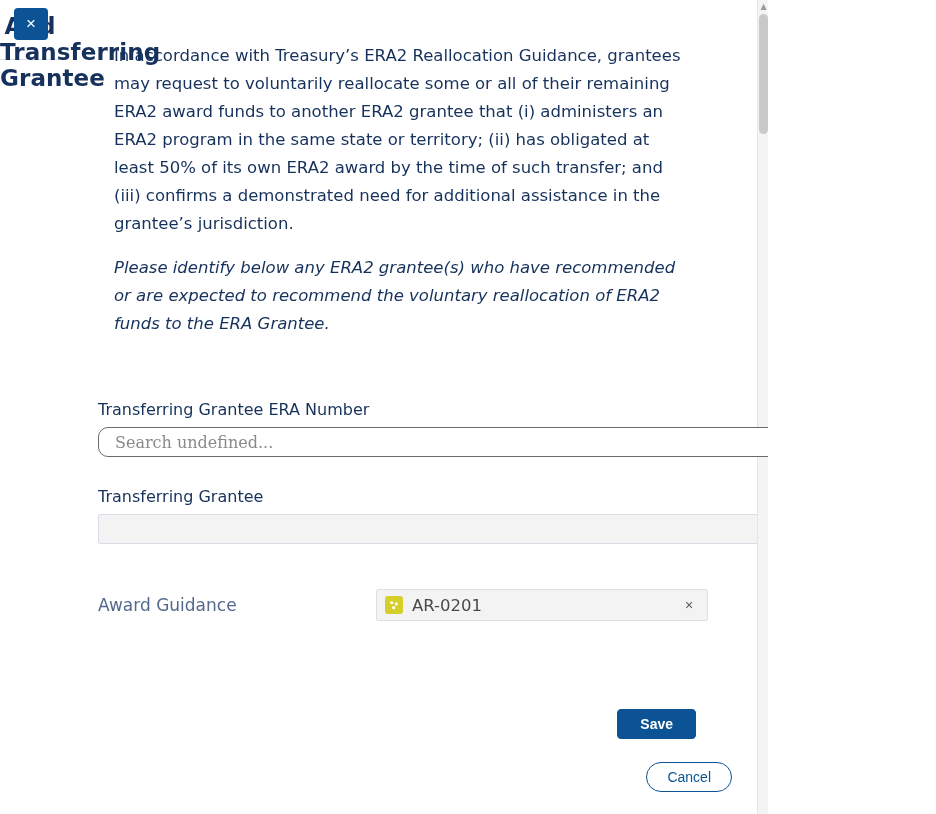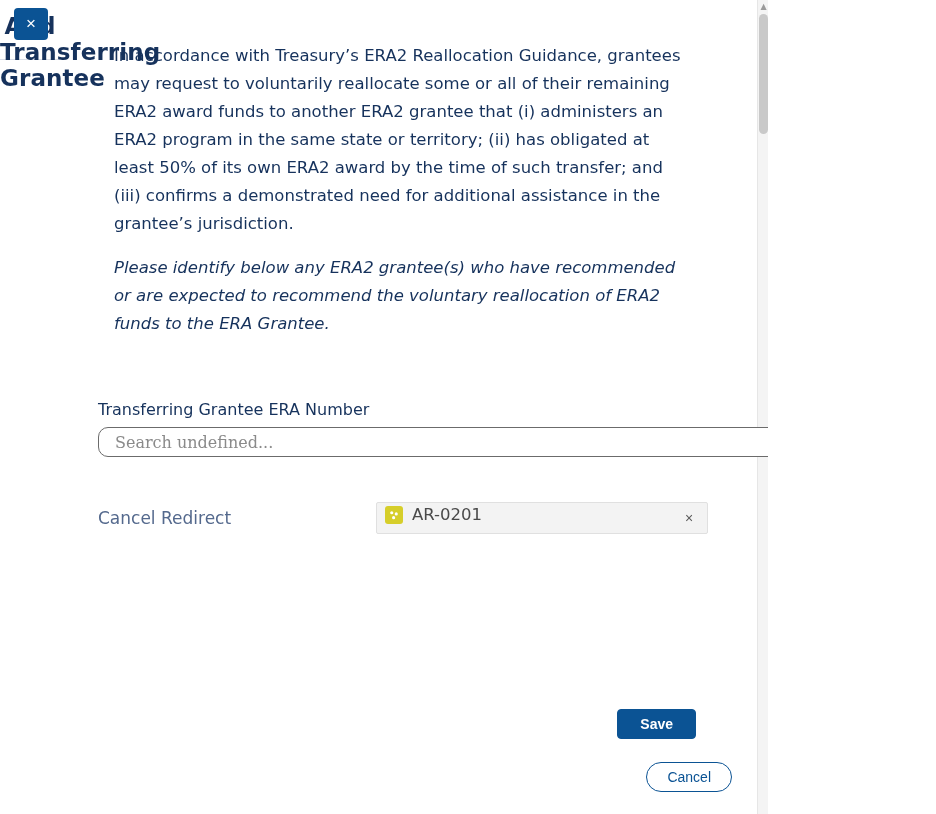--- a/index.html
+++ b/index.html
@@ -171,22 +171,22 @@
     outline: none;
   }
   .pill-field {
     position: relative;
     width: 558px;
     height: 32px;
     background: #f3f3f3;
     border: 1px solid #e0e0e0;
     border-radius: 2px;
     display: flex;
-    align-items: flex-end;
-    padding: 9px 8px;
+    align-items: center;
+    padding: 0 8px;
   }
   .pill-icon {
     width: 18px;
     height: 18px;
     border-radius: 3px;
     background: #d6ce2a;
     display: inline-flex;
     align-items: center;
     justify-content: center;
     margin-right: 9px;
@@ -279,24 +279,28 @@
           <input class="lookup-input" type="text" placeholder="Search undefined..." style="">
           <span class="search-icon">
             <svg viewBox="0 0 20 20" width="18" height="18" fill="none" stroke="#444" stroke-width="1.4">
               <circle cx="8.5" cy="8" r="5"></circle>
               <line x1="12.5" y1="12" x2="17" y2="17.5" stroke-width="1.8"></line>
             </svg>
           </span>
         </div>
       </div>
 
+      <div class="field-block" style="margin-top:30px;">
+        <div class="field-label-top">Transferring Grantee</div>
+        <input class="readonly-input" type="text" readonly="" value="" style="">
+      </div>
 
 
       <div class="row" style="margin-top:45px;">
-        <div class="label">Cancel Redirect</div>
+        <div class="label">Award Guidance</div>
         <div class="pill-field">
           <span class="pill-icon">
             <svg viewBox="0 0 16 16" width="12" height="12">
               <circle cx="5" cy="5" r="2.1" fill="#ffffff"></circle>
               <circle cx="11" cy="6.5" r="2.1" fill="#ffffff"></circle>
               <circle cx="7.5" cy="11.5" r="2.1" fill="#ffffff"></circle>
             </svg>
           </span>
           <span class="pill-text">AR-0201</span>
           <button class="pill-remove">×</button>

